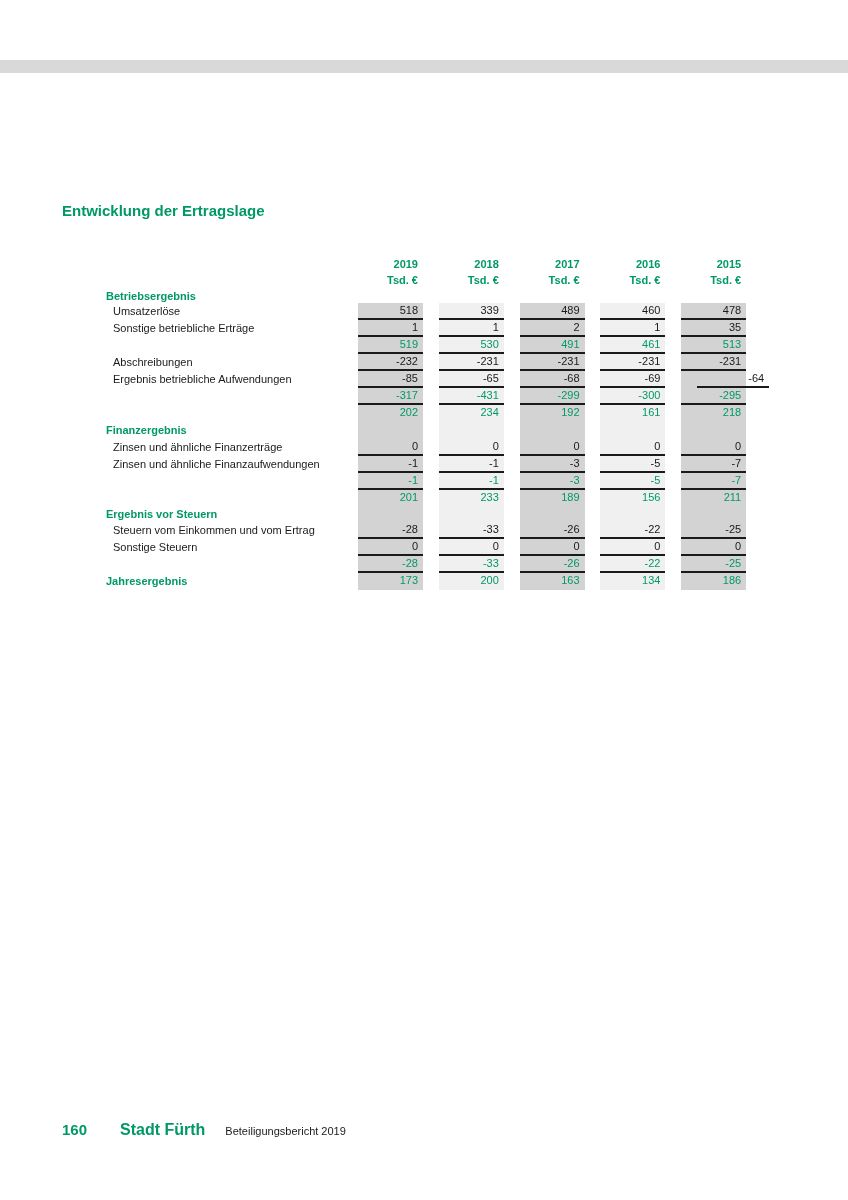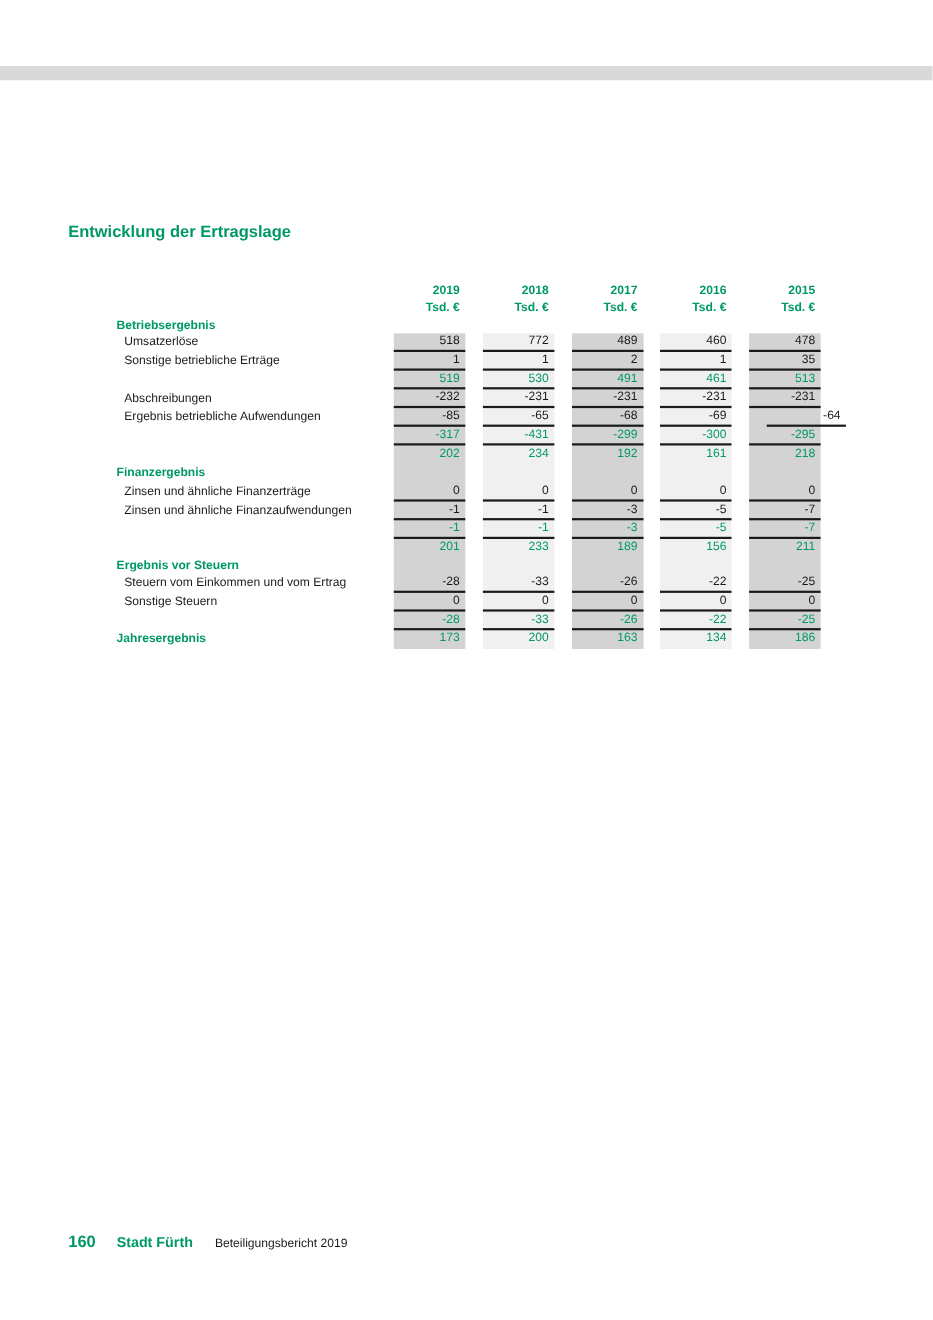--- a/index.html
+++ b/index.html
@@ -54,22 +54,22 @@
   .cell.underline{border-bottom:2px solid var(--line);}
   .footer{
     position:absolute;left:62px;top:1121px;
     display:flex;align-items:baseline;
     white-space:nowrap;
   }
   .footer .pagenum{
     font-size:15px;font-weight:bold;color:var(--green);
   }
   .footer .brand{
-    margin-left:19px;
-    font-size:13px;font-weight:bold;color:var(--green);
+    margin-left:33px;
+    font-size:16px;font-weight:bold;color:var(--green);
   }
   .footer .report{
     margin-left:20px;
     font-size:11px;color:#1a1a1a;
   }
 </style>
 </head>
 <body>
 
 <div class="page" style="--green: #009966; --band-gray: #d9d9d9; --col-dark: #d3d3d3; --col-light: #f0f0f0; --line: #1a1a1a;">
@@ -87,21 +87,21 @@
       <div class="hdr-cell" style="left: 438.8px; top: 273px; width: 65px;">Tsd. €</div>
       <div class="hdr-cell" style="left: 519.6px; top: 257px; width: 65px;">2017</div>
       <div class="hdr-cell" style="left: 519.6px; top: 273px; width: 65px;">Tsd. €</div>
       <div class="hdr-cell" style="left: 600.4px; top: 257px; width: 65px;">2016</div>
       <div class="hdr-cell" style="left: 600.4px; top: 273px; width: 65px;">Tsd. €</div>
       <div class="hdr-cell" style="left: 681.2px; top: 257px; width: 65px;">2015</div>
       <div class="hdr-cell" style="left: 681.2px; top: 273px; width: 65px;">Tsd. €</div>
       <div class="row-label section" style="left: 106px; top: 288px; height: 15px;">Betriebsergebnis</div>
       <div class="row-label" style="left: 113px; top: 303px; height: 17px;">Umsatzerlöse</div>
       <div class="cell underline" style="left: 358px; top: 303px; width: 65px; height: 17px;">518</div>
-      <div class="cell underline" style="left: 438.8px; top: 303px; width: 65px; height: 17px;">772</div>
+      <div class="cell underline" style="left: 438.8px; top: 303px; width: 65px; height: 17px;">339</div>
       <div class="cell underline" style="left: 519.6px; top: 303px; width: 65px; height: 17px;">489</div>
       <div class="cell underline" style="left: 600.4px; top: 303px; width: 65px; height: 17px;">460</div>
       <div class="cell underline" style="left: 681.2px; top: 303px; width: 65px; height: 17px;">478</div>
       <div class="row-label" style="left: 113px; top: 320px; height: 17px;">Sonstige betriebliche Erträge</div>
       <div class="cell underline" style="left: 358px; top: 320px; width: 65px; height: 17px;">1</div>
       <div class="cell underline" style="left: 438.8px; top: 320px; width: 65px; height: 17px;">1</div>
       <div class="cell underline" style="left: 519.6px; top: 320px; width: 65px; height: 17px;">2</div>
       <div class="cell underline" style="left: 600.4px; top: 320px; width: 65px; height: 17px;">1</div>
       <div class="cell underline" style="left: 681.2px; top: 320px; width: 65px; height: 17px;">35</div>
       <div class="cell green underline" style="left: 358px; top: 337px; width: 65px; height: 17px;">519</div>

